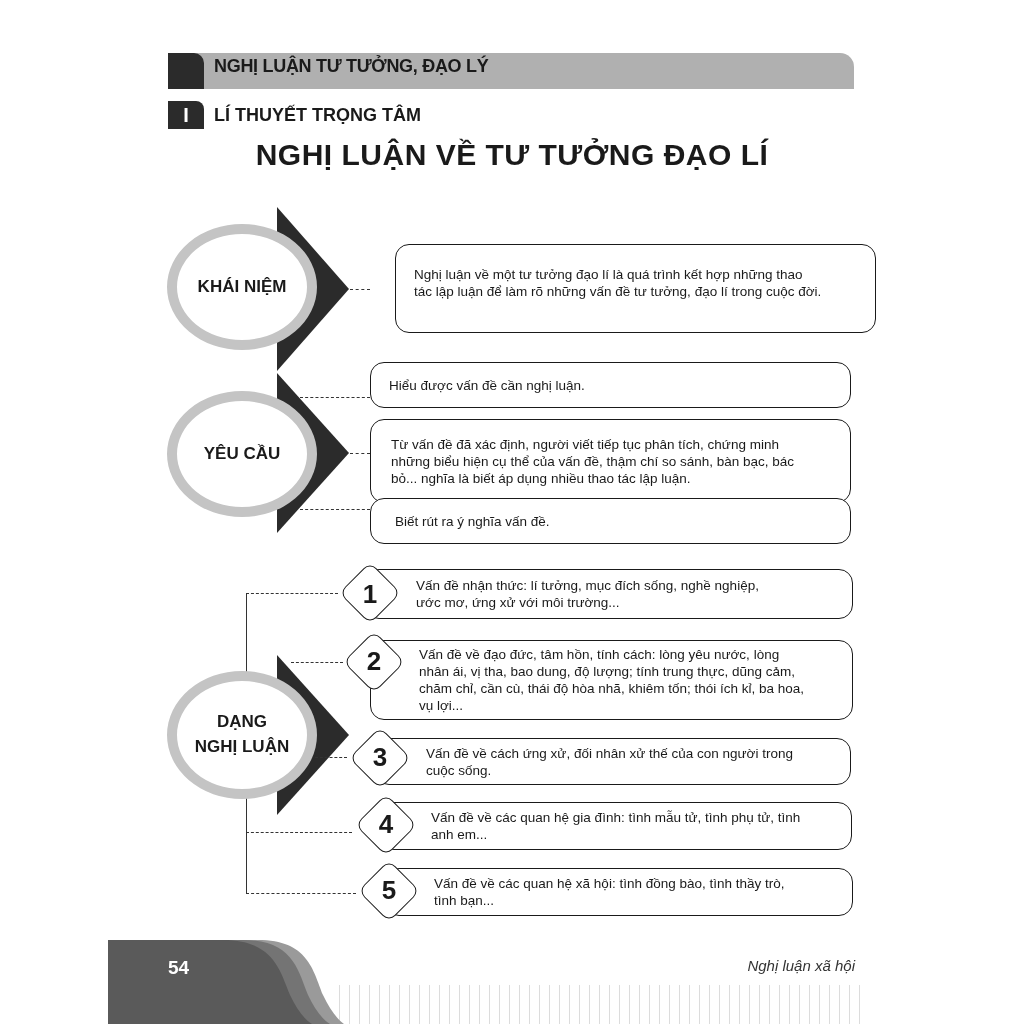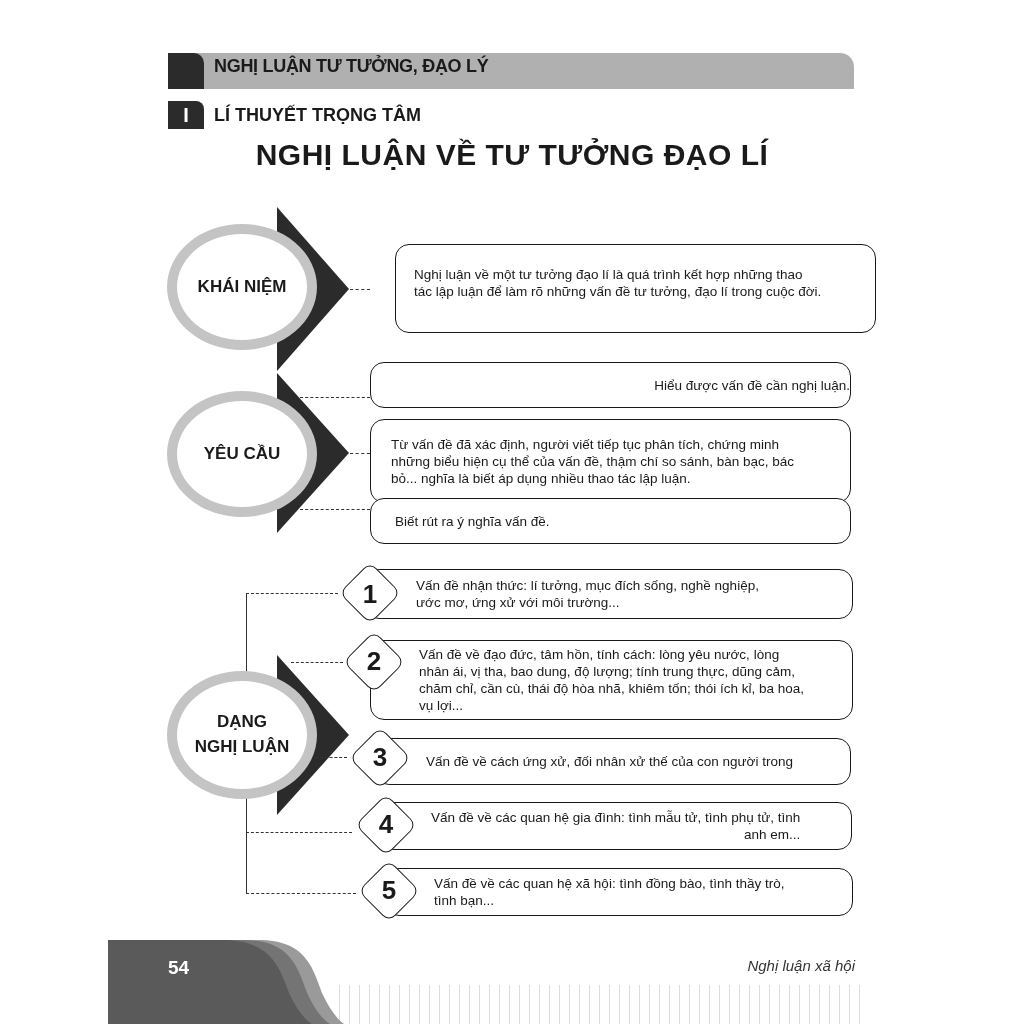--- a/index.html
+++ b/index.html
@@ -68,21 +68,21 @@
 </div>
 
 <div class="abs tri" style="left:277px; top:373px; border-top-width:80px; border-bottom-width:80px; border-left-width:72px;"></div>
 <div class="abs circle" style="left:167px; top:391px; width:150px; height:126px;">
   <span>YÊU CẦU</span>
 </div>
 <div class="abs dash" style="left:300px; top:397px; width:70px;"></div>
 <div class="abs dash" style="left:350px; top:453px; width:20px;"></div>
 <div class="abs dash" style="left:300px; top:509px; width:70px;"></div>
 
-<div class="abs box" style="left:370px; top:362px; width:481px; height:46px; padding-left:18px;justify-content:flex-end;">
+<div class="abs box" style="left:370px; top:362px; width:481px; height:46px; padding-left:18px;">
   <span>Hiểu được vấn đề cần nghị luận.</span>
 </div>
 <div class="abs box" style="left:370px; top:419px; width:481px; height:84px; padding-left:20px;">
   <div>
     <span>Từ vấn đề đã xác định, người viết tiếp tục phân tích, chứng minh</span>
     <span>những biểu hiện cụ thể của vấn đề, thậm chí so sánh, bàn bạc, bác</span>
     <span>bỏ... nghĩa là biết áp dụng nhiều thao tác lập luận.</span>
   </div>
 </div>
 <div class="abs box" style="left:370px; top:498px; width:481px; height:46px; padding-left:24px;">
@@ -120,26 +120,27 @@
     <span>chăm chỉ, cần cù, thái độ hòa nhã, khiêm tốn; thói ích kỉ, ba hoa,</span>
     <span>vụ lợi...</span>
   </div>
 </div>
 <div class="abs diamond" style="left:352px; top:640px;"></div>
 <div class="abs dnum" style="left:343px; top:646px;">2</div>
 
 <div class="abs box" style="left:375px; top:738px; width:476px; height:47px; padding-left:50px;">
   <div>
     <span>Vấn đề về cách ứng xử, đối nhân xử thế của con người trong</span>
+    <span>cuộc sống.</span>
   </div>
 </div>
 <div class="abs diamond" style="left:358px; top:736px;"></div>
 <div class="abs dnum" style="left:349px; top:742px;">3</div>
 
-<div class="abs box" style="left:380px; top:802px; width:472px; height:48px; padding-left:50px;text-align:right;">
+<div class="abs box" style="left:380px; top:802px; width:472px; height:48px; padding-left:50px;">
   <div>
     <span>Vấn đề về các quan hệ gia đình: tình mẫu tử, tình phụ tử, tình</span>
     <span>anh em...</span>
   </div>
 </div>
 <div class="abs diamond" style="left:364px; top:803px;"></div>
 <div class="abs dnum" style="left:355px; top:809px;">4</div>
 
 <div class="abs box" style="left:385px; top:868px; width:468px; height:48px; padding-left:48px;">
   <div>

